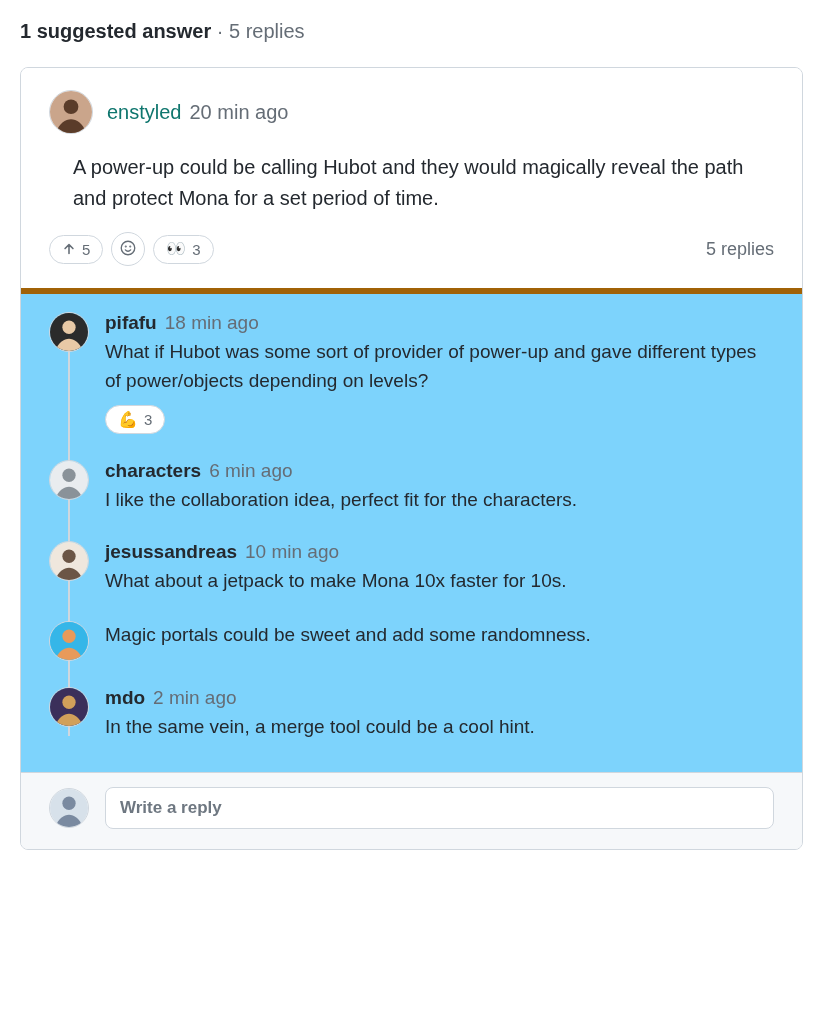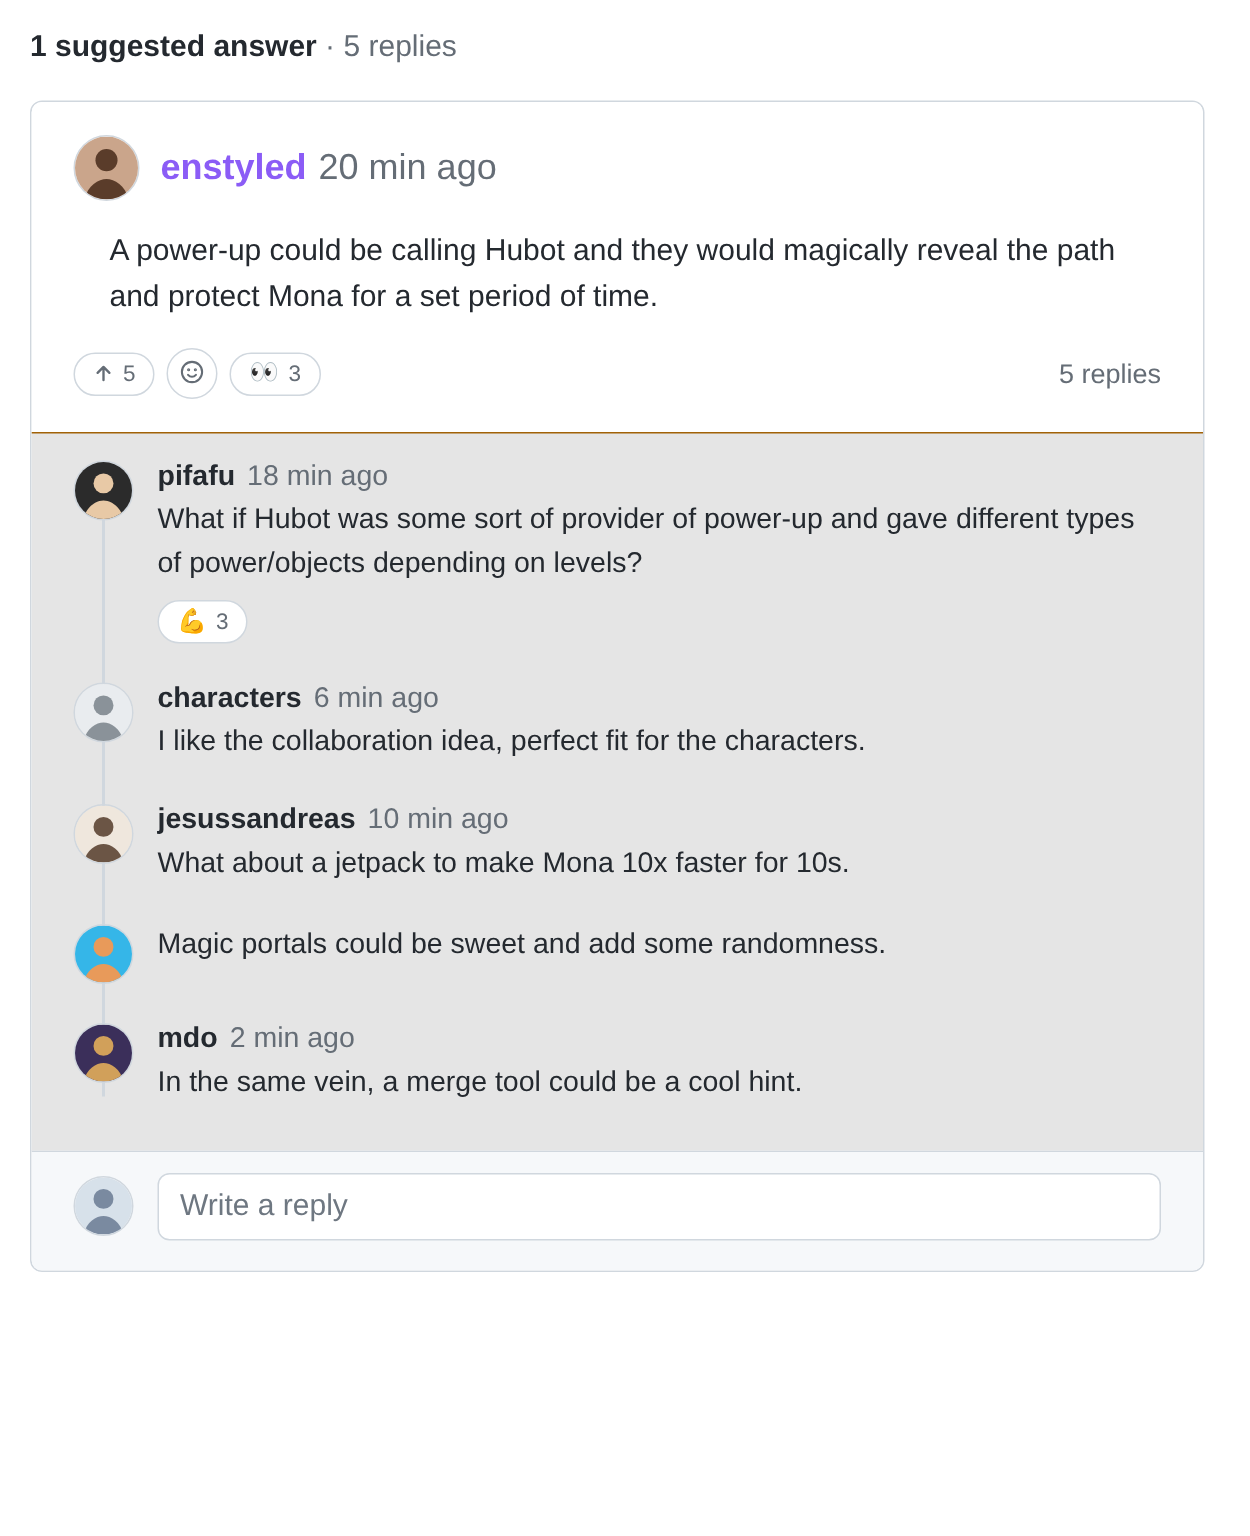--- a/index.html
+++ b/index.html
@@ -38,22 +38,22 @@
     width: 44px; height: 44px;
     border-radius: 50%;
     flex-shrink: 0;
     display: flex; align-items: center; justify-content: center;
     overflow: hidden;
     border: 1px solid #d0d7de;
   }
   .avatar.sm { width: 40px; height: 40px; }
   .avatar svg { width: 100%; height: 100%; }
   .author-time { display: flex; align-items: baseline; gap: 8px; }
-  .author { font-weight: 700; font-size: 24px; color: #8b5cf6; }
-  .time { color: #656d76; font-size: 24px; }
+  .author { font-weight: 400; font-size: 20px; color: #0f766e; }
+  .time { color: #656d76; font-size: 20px; }
   .answer-body {
     font-size: 20px;
     line-height: 1.55;
     color: #24292f;
     margin-bottom: 18px;
     margin-left: 24px;
   }
   .reaction-row {
     display: flex;
     align-items: center;
@@ -82,22 +82,22 @@
     border-radius: 50%;
     color: #656d76;
     cursor: pointer;
   }
   .replies-count-link {
     color: #656d76;
     font-size: 18px;
     cursor: pointer;
   }
   .replies-section {
-    background: #e5e5e5;
-    border-top: 1px solid #a16207;
+    background: #7dd3fc;
+    border-top: 6px solid #a16207;
     position: relative;
     padding: 18px 28px 4px 28px;
   }
   .timeline {
     position: absolute;
     left: 47px;
     top: 36px;
     bottom: 36px;
     width: 2px;
     background: #d0d7de;
@@ -124,22 +124,23 @@
     gap: 16px;
     align-items: center;
     background: #f6f8fa;
   }
   .reply-input {
     flex: 1;
     border: 1px solid #d0d7de;
     border-radius: 8px;
     background: #ffffff;
     padding: 10px 14px;
-    font-size: 20px;
-    color: #24292f;
+    font-size: 17px;
+    color: #24292f;
+    font-weight: bold;
   }
   .reply-input::placeholder { color: #6e7781; }
   .emoji { font-size: 16px; line-height: 1; }
   .upvote-arrow { display: inline-flex; }
 </style>
 </head>
 <body>
 
 <div class="page">
 

